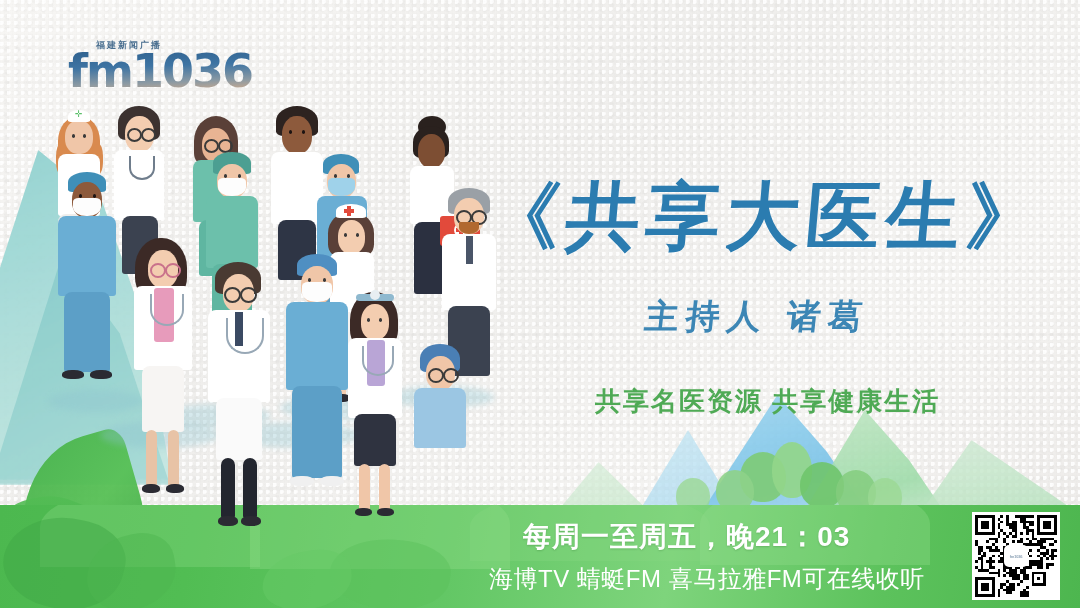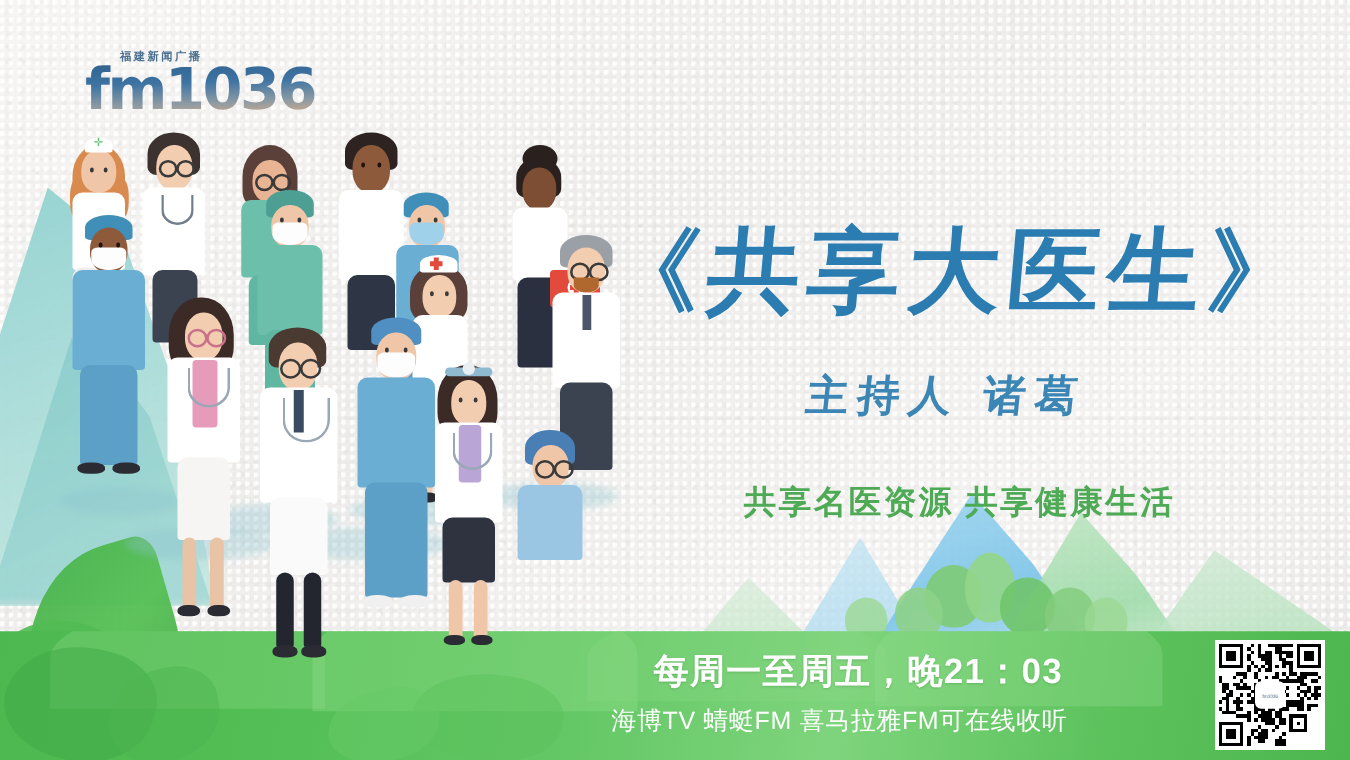--- a/index.html
+++ b/index.html
@@ -151,21 +151,21 @@
     font-size:31px;font-weight:900;color:#ffffff;letter-spacing:3px;
     white-space:nowrap;text-shadow:0 1px 2px rgba(0,60,0,.18);
   }
   .band-sched{
     position:absolute;left:523px;top:518px;z-index:5;
     font-size:28px;font-weight:900;color:#ffffff;letter-spacing:1px;
     white-space:nowrap;text-shadow:0 1px 2px rgba(0,60,0,.18);
   }
   .band-plat{
     position:absolute;left:489px;top:563px;z-index:5;
-    font-size:20px;font-weight:400;color:#ffffff;letter-spacing:.5px;
+    font-size:24px;font-weight:400;color:#ffffff;letter-spacing:.5px;
     white-space:nowrap;
   }
   
   .qr-wrap{
     position:absolute;left:972px;top:512px;width:88px;height:88px;z-index:6;
     background:#fff;padding:3px;box-sizing:border-box;
   }
   .qr{width:100%;height:100%;display:block;}
   .qr-logo{
     position:absolute;left:50%;top:50%;width:24px;height:22px;

